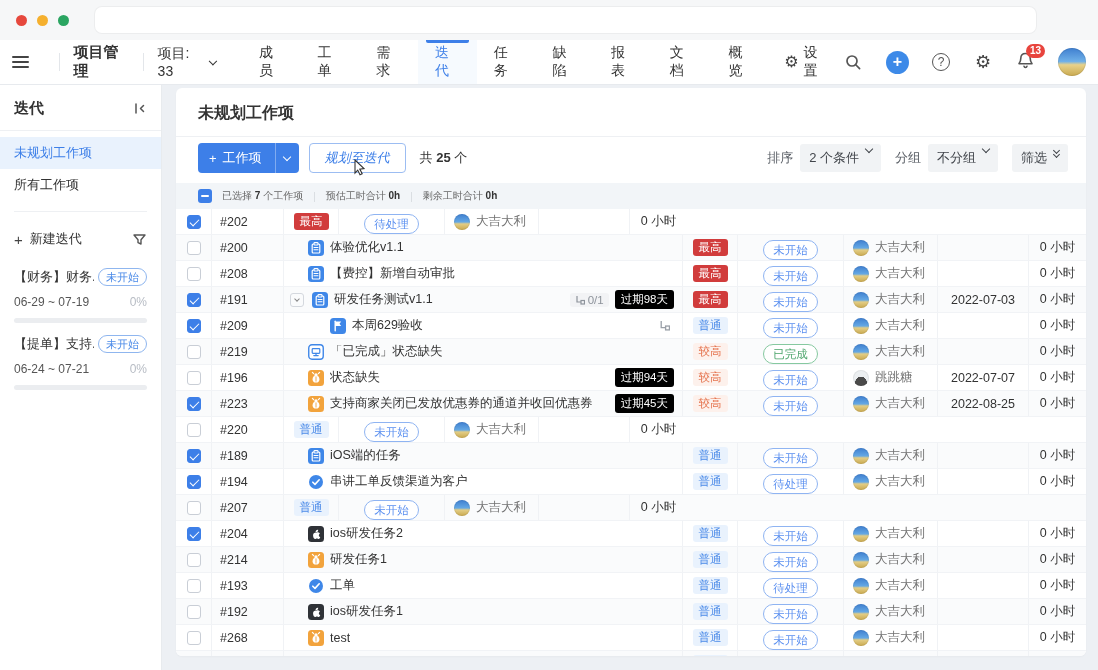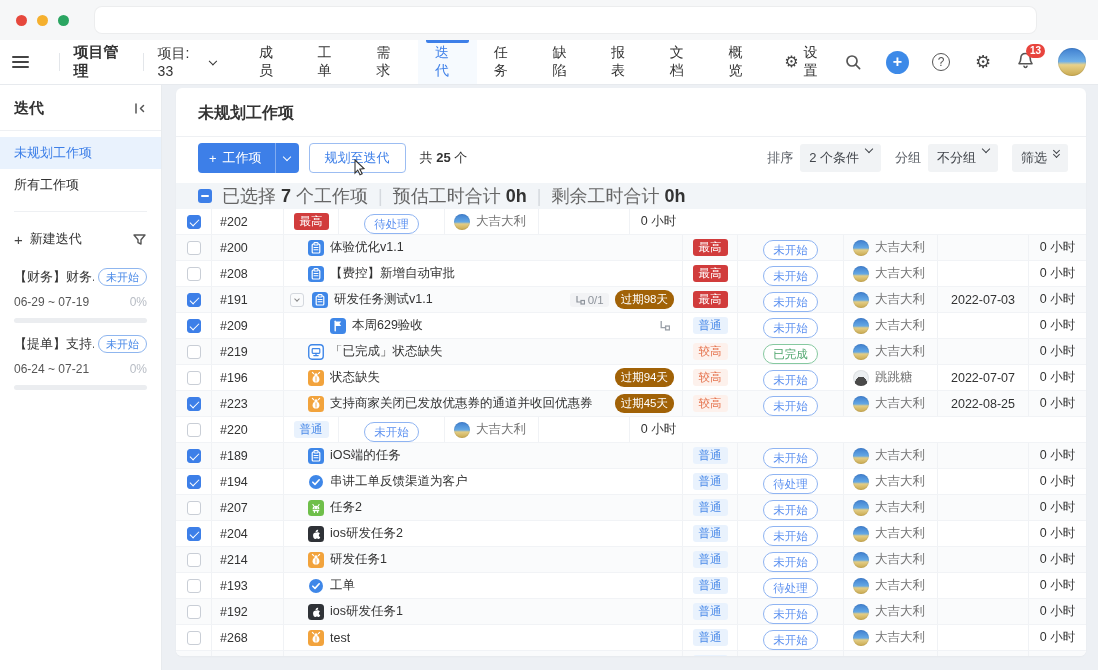--- a/index.html
+++ b/index.html
@@ -62,33 +62,33 @@
   .it-pct { color:#b7bcc4; }
   .it-bar { height:5px; background:#ebedf0; border-radius:3px; margin-top:9px; }
 
   
   .pg-title { font-size:16px; font-weight:700; padding:15px 22px 12px; }
   .hd-sep { height:1px; background:#eef0f3; }
   .toolbar { position:relative; display:flex; align-items:center; height:36px; padding:0 18px 0 22px; margin-top:3px; }
   .split-btn { display:flex; cursor:pointer; }
   .split-main { background:#3d7fe8; color:#fff; font-size:13px; padding:6px 13px 6px 11px; border-radius:4px 0 0 4px; display:flex; align-items:center; gap:6px; }
   .split-arrow { background:#3d7fe8; border-left:1px solid rgba(255,255,255,0.35); border-radius:0 4px 4px 0; width:24px; display:flex; align-items:center; justify-content:center; color:#fff; }
-  .btn-outline { margin-left:10px; border:1px solid #9cbdf2; color:#3d7fe8; background:#fff; font-size:13px; padding:5px 15px; border-radius:4px; cursor:pointer; }
+  .btn-outline { margin-left:10px; border:1px solid #9cbdf2; color:#3d7fe8; background:#fff; font-size:13px; padding:5px 15px; border-radius:4px; cursor:pointer;font-style:italic; }
   .total-count { margin-left:14px; color:#333; }
   .total-count b { font-weight:700; }
   .tb-right { margin-left:auto; display:flex; align-items:center; gap:14px; color:#5a5f66; }
   .chip { display:flex; gap:7px; background:#f1f3f5; border-radius:3px; padding:5px 9px; cursor:pointer; color:#41454b; }
   .tb-group { display:flex; align-items:center; gap:7px; }
   .chev { display:inline-block; width:6px; height:6px; border-right:1.5px solid currentColor; border-bottom:1.5px solid currentColor; transform:rotate(45deg); margin-top:-3px; }
   .dblchev { display:inline-flex; flex-direction:column; align-items:center; }
   .dblchev .chev { margin:-1px 0 0; width:5px; height:5px; }
   .cursor-svg { position:absolute; left:176px; top:19px; pointer-events:none; }
 
   
-  .selbar { display:flex; align-items:center; gap:10px; background:#f2f5f8; height:26px; margin-top:7px; padding:0 22px; color:#666; font-size:18px; }
+  .selbar { display:flex; align-items:center; gap:10px; background:#f2f5f8; height:26px; margin-top:7px; padding:0 22px; color:#666; font-size:10px; }
   .cb-ind { width:14px; height:14px; background:#3d7fe8; border-radius:3px; position:relative; cursor:pointer; flex:none; }
   .cb-ind::after { content:""; position:absolute; left:3px; right:3px; top:6px; height:2px; background:#fff; border-radius:1px; }
   .selbar b { color:#333; }
   .sel-div { color:#d5d9de; }
 
   
   .trow { display:flex; align-items:center; height:26px; border-bottom:1px solid #f1f3f6; font-size:12.5px; }
   .trow.even { background:#fafbfc; }
   .tcell { height:100%; display:flex; align-items:center; }
   .c-check { width:36px; justify-content:center; border-right:1px solid #f0f2f5; flex:none; }
@@ -105,21 +105,21 @@
   .cb.checked { background:#3d7fe8; border-color:#3d7fe8; }
   .cb.checked::after { content:""; position:absolute; width:8px; height:4px; border-left:1.6px solid #fff; border-bottom:1.6px solid #fff; transform:rotate(-45deg); left:2px; top:3px; }
 
   .expander { width:14px; height:14px; border:1px solid #d4d8de; border-radius:3px; display:flex; align-items:center; justify-content:center; color:#888; cursor:pointer; flex:none; margin-left:-18px; margin-right:2px; }
   .expander .chev { width:4px; height:4px; margin-top:-2px; }
   .wicon { width:16px; height:16px; flex:none; display:flex; }
   .ttl { color:#333; white-space:nowrap; overflow:hidden; text-overflow:ellipsis; cursor:pointer; }
   .tspacer { flex:1; }
   .subchip { display:flex; align-items:center; gap:3px; background:#f2f3f5; color:#8d939b; border-radius:3px; padding:1px 5px; font-size:11.5px; flex:none; }
   .treeonly { color:#9aa0a8; display:flex; flex:none; margin-right:4px; }
-  .overdue { background:#a16207; color:#fff; font-size:11.5px; border-radius:9px; padding:2px 6px; flex:none; }
+  .overdue { background:#000000; color:#fff; font-size:11.5px; border-radius:3px; padding:2px 6px; flex:none; }
 
   .pbadge { font-size:11.5px; border-radius:3px; padding:2px 6px; line-height:1.2; }
   .p-highest { background:#d13c3c; color:#fff; }
   .p-high { background:#fdf1ec; color:#e5744f; }
   .p-normal { background:#e9f2fd; color:#4a8ae8; }
 
   .spill { font-size:11.5px; border-radius:10px; padding:1px 9px; line-height:16px; border:1px solid; background:#fff; }
   .s-pending { color:#5a8ff0; border-color:#8fb4f2; }
   .s-notstarted { color:#5a8ff0; border-color:#8fb4f2; }
   .s-done { color:#4ba46a; border-color:#86c9a0; }
@@ -663,36 +663,20 @@
       <span class="as-name">大吉大利</span>
     </div>
     <div class="tcell c-date"></div>
     <div class="tcell c-hours">0 小时</div>
   </div>
           <div class="trow even">
     <div class="tcell c-check">
               <span class="cb"></span>
             </div>
     <div class="tcell c-id">#207</div>
-    <div class="tcell c-title">
-
-      <span class="wicon">
-                <svg width="16" height="16" viewBox="0 0 16 16">
-                  <rect width="16" height="16" rx="3.5" fill="#6fbf4a"></rect>
-                  <path d="M4.6 9.2a3.4 3.4 0 016.8 0z" fill="#fff"></path>
-                  <path d="M5.7 5.6L4.9 4.5M10.3 5.6l.8-1.1" stroke="#fff" stroke-width="1.1" stroke-linecap="round"></path>
-                  <circle cx="6.6" cy="8" r="0.55" fill="#6fbf4a"></circle>
-                  <circle cx="9.4" cy="8" r="0.55" fill="#6fbf4a"></circle>
-                  <path d="M5.2 10.6h5.6M6.4 10.6v1.8M9.6 10.6v1.8" stroke="#fff" stroke-width="1.1" stroke-linecap="round"></path>
-                </svg>
-              </span>
-      <span class="ttl">任务2</span>
-      <span class="tspacer"></span>
-
-    </div>
     <div class="tcell c-pri">
               <span class="pbadge p-normal">普通</span>
             </div>
     <div class="tcell c-status">
               <span class="spill s-notstarted">未开始</span>
             </div>
     <div class="tcell c-assignee">
       <span class="av av-landscape"></span>
       <span class="as-name">大吉大利</span>
     </div>

